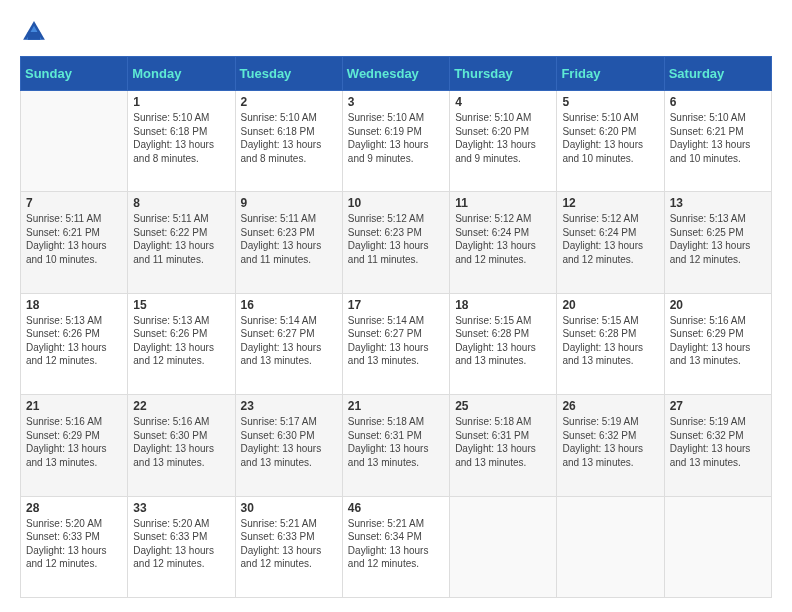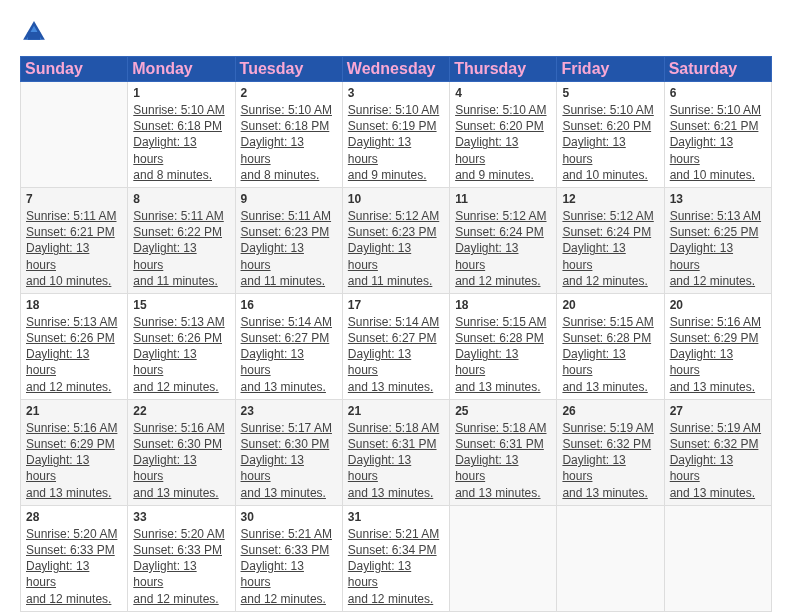--- a/index.html
+++ b/index.html
@@ -56,45 +56,44 @@
     }
     .calendar {
       flex: 1;
       border: 1px solid #ccc;
       border-collapse: collapse;
       width: 100%;
       table-layout: fixed;
     }
     .calendar thead tr th {
       background: #2255aa;
-      color: #f9a8d4;
-      font-size: 16px;
-      padding: 3px 4px;
+      color: #5eead4;
+      font-size: 13px;
+      padding: 9px 4px;
       text-align: left;
       border: 1px solid #3366bb;
     }
     .calendar tbody tr td {
       vertical-align: top;
       padding: 4px 5px;
       border: 1px solid #ddd;
       font-size: 9.5px;
       color: #333;
       height: 88px;
     }
     .calendar tbody tr td .day-num {
       font-size: 12px;
       font-weight: bold;
       display: block;
       margin-bottom: 2px;
     }
     .calendar tbody tr td .day-info {
-      font-size: 12px;
+      font-size: 10px;
       color: #444;
       line-height: 1.35;
-      text-decoration: underline;
     }
     .empty-cell {
       background: #f9f9f9;
     }
     .row-shade {
       background: #f5f5f5;
     }
     .row-white {
       background: #ffffff;
     }
@@ -348,21 +347,21 @@
 and 12 minutes.</div>
           </td>
           <td>
             <span class="day-num">30</span>
             <div class="day-info" style="white-space: pre-line;">Sunrise: 5:21 AM
 Sunset: 6:33 PM
 Daylight: 13 hours
 and 12 minutes.</div>
           </td>
           <td>
-            <span class="day-num">31</span>
+            <span class="day-num">46</span>
             <div class="day-info" style="white-space: pre-line;">Sunrise: 5:21 AM
 Sunset: 6:34 PM
 Daylight: 13 hours
 and 12 minutes.</div>
           </td>
           <td class="empty-cell"></td>
           <td class="empty-cell"></td>
           <td class="empty-cell"></td>
         </tr>
       </tbody>

